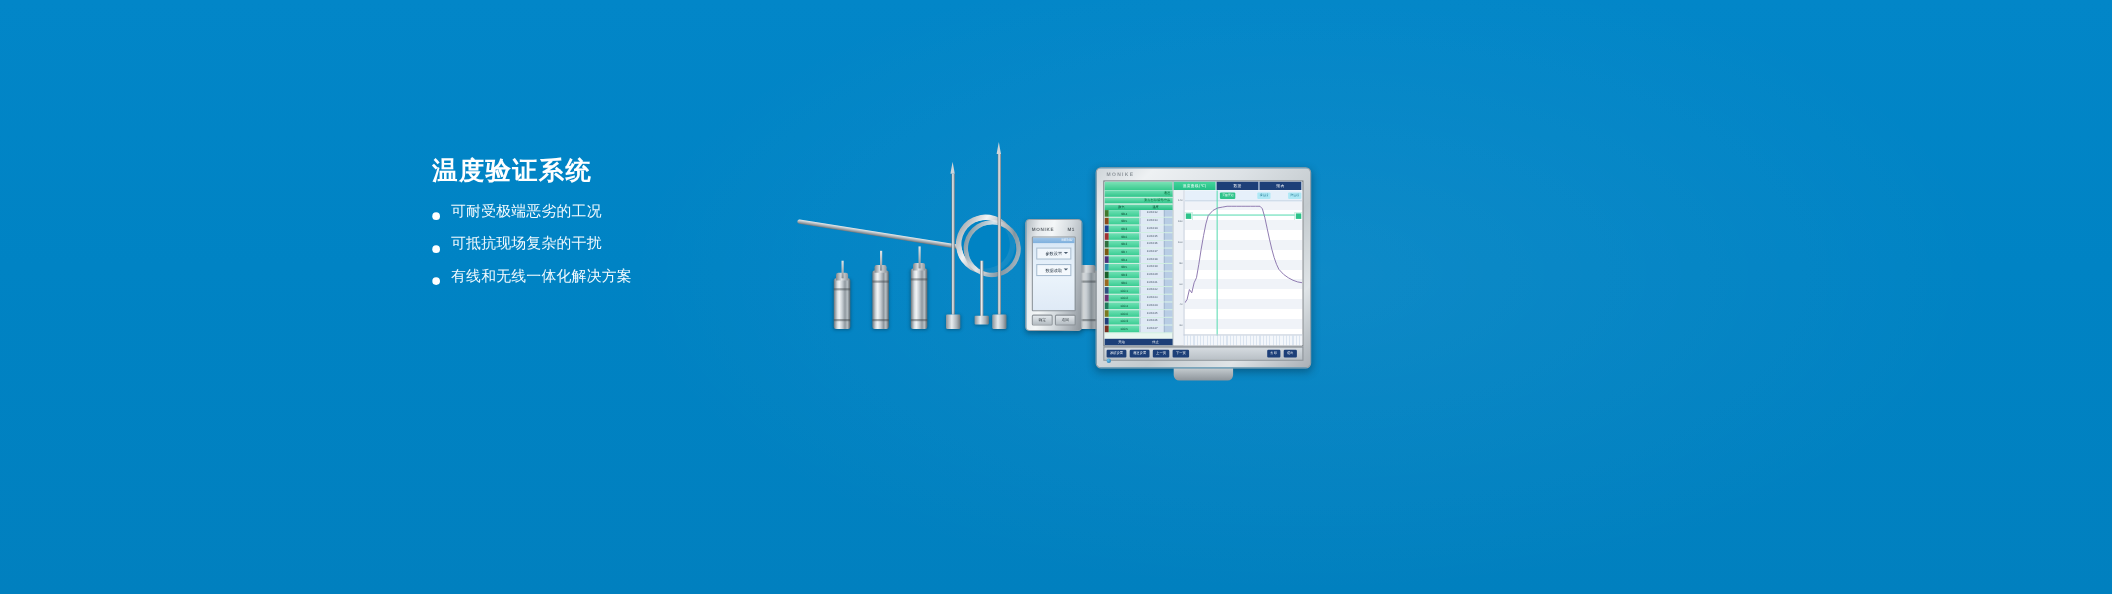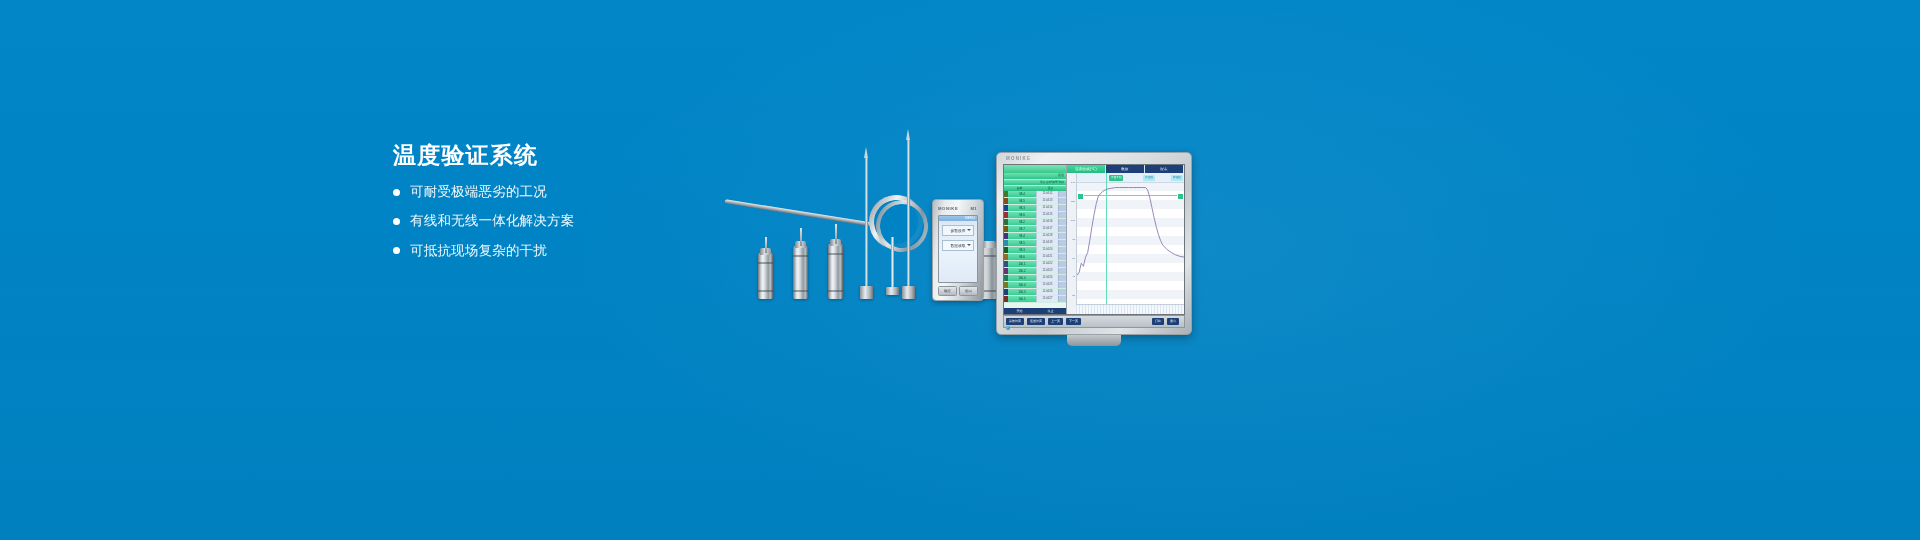--- a/index.html
+++ b/index.html
@@ -49,21 +49,21 @@
     margin: 0 0 17px 0;
     white-space: nowrap;
   }
   .bullets {
     list-style: none;
     margin: 0;
     padding: 0;
   }
   .bullet {
     display: flex;
-    align-items: center;
+    align-items: flex-end;
     margin-bottom: 13px;
     white-space: nowrap;
   }
   .bullet-dot {
     width: 7px;
     height: 7px;
     border-radius: 50%;
     background: #ffffff;
     margin-right: 10px;
     flex: 0 0 auto;
@@ -446,25 +446,25 @@
 
   <div class="copy">
     <h1 class="title">温度验证系统</h1>
     <ul class="bullets">
       <li class="bullet">
         <span class="bullet-dot"></span>
         <span class="bullet-text">可耐受极端恶劣的工况</span>
       </li>
       <li class="bullet">
         <span class="bullet-dot"></span>
-        <span class="bullet-text">有线和无线一体化解决方案</span>
+        <span class="bullet-text">可抵抗现场复杂的干扰</span>
       </li>
       <li class="bullet">
         <span class="bullet-dot"></span>
-        <span class="bullet-text">可抵抗现场复杂的干扰</span>
+        <span class="bullet-text">有线和无线一体化解决方案</span>
       </li>
     </ul>
   </div>
 
   <div class="products">
 
     <div class="coil-wrap">
       <div class="coil-tail"></div>
       <div class="coil-ring"></div>
       <div class="coil-ring2"></div>

